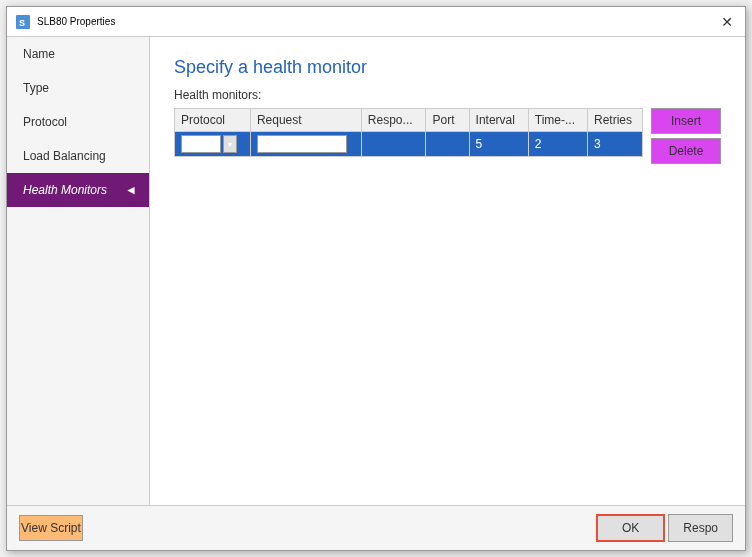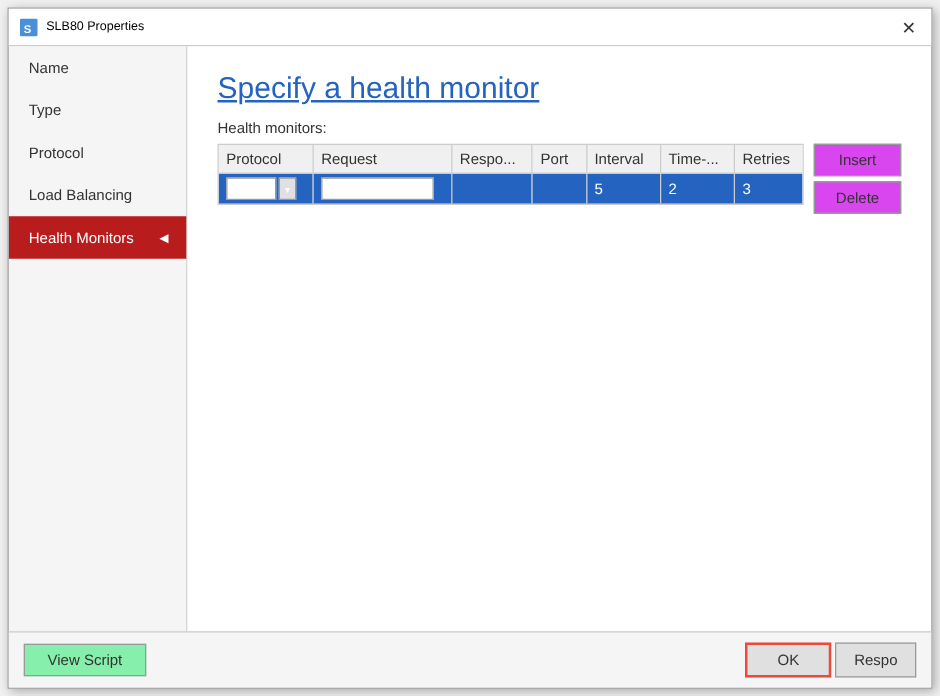--- a/index.html
+++ b/index.html
@@ -70,40 +70,40 @@
       flex-direction: column;
     }
     .sidebar-item {
       padding: 10px 16px;
       cursor: pointer;
       color: #333;
       font-size: 12px;
       border-bottom: none;
     }
     .sidebar-item.active {
-      background: #b91c1c;
+      background: #701a75;
       color: #fff;
+      font-style: italic;
     }
     .sidebar-item.active::after {
       content: '';
     }
     .main-content {
       flex: 1;
       background: #fff;
       padding: 20px 24px;
       display: flex;
       flex-direction: column;
       overflow: hidden;
     }
     .page-title {
-      font-size: 24px;
+      font-size: 18px;
       font-weight: 300;
       color: #2563c0;
       margin-bottom: 10px;
-      text-decoration: underline;
     }
     .description {
       font-size: 12px;
       color: #333;
       margin-bottom: 14px;
       line-height: 1.4;
     }
     .section-label {
       font-size: 12px;
       color: #333;
@@ -201,23 +201,23 @@
     }
     .bottom-bar {
       background: #f5f5f5;
       border-top: 1px solid #ccc;
       padding: 8px 12px;
       display: flex;
       align-items: center;
       justify-content: space-between;
     }
     .view-script-btn {
-      background: #86efac;
-      border: 1px solid #999;
-      padding: 5px 18px;
+      background: #fdba74;
+      border: 1px solid #999;
+      padding: 5px 1px;
       cursor: pointer;
       font-size: 12px;
       color: #333;
     }
     .bottom-right {
       display: flex;
       gap: 3px;
     }
     .ok-btn {
       background: #e0e0e0;

